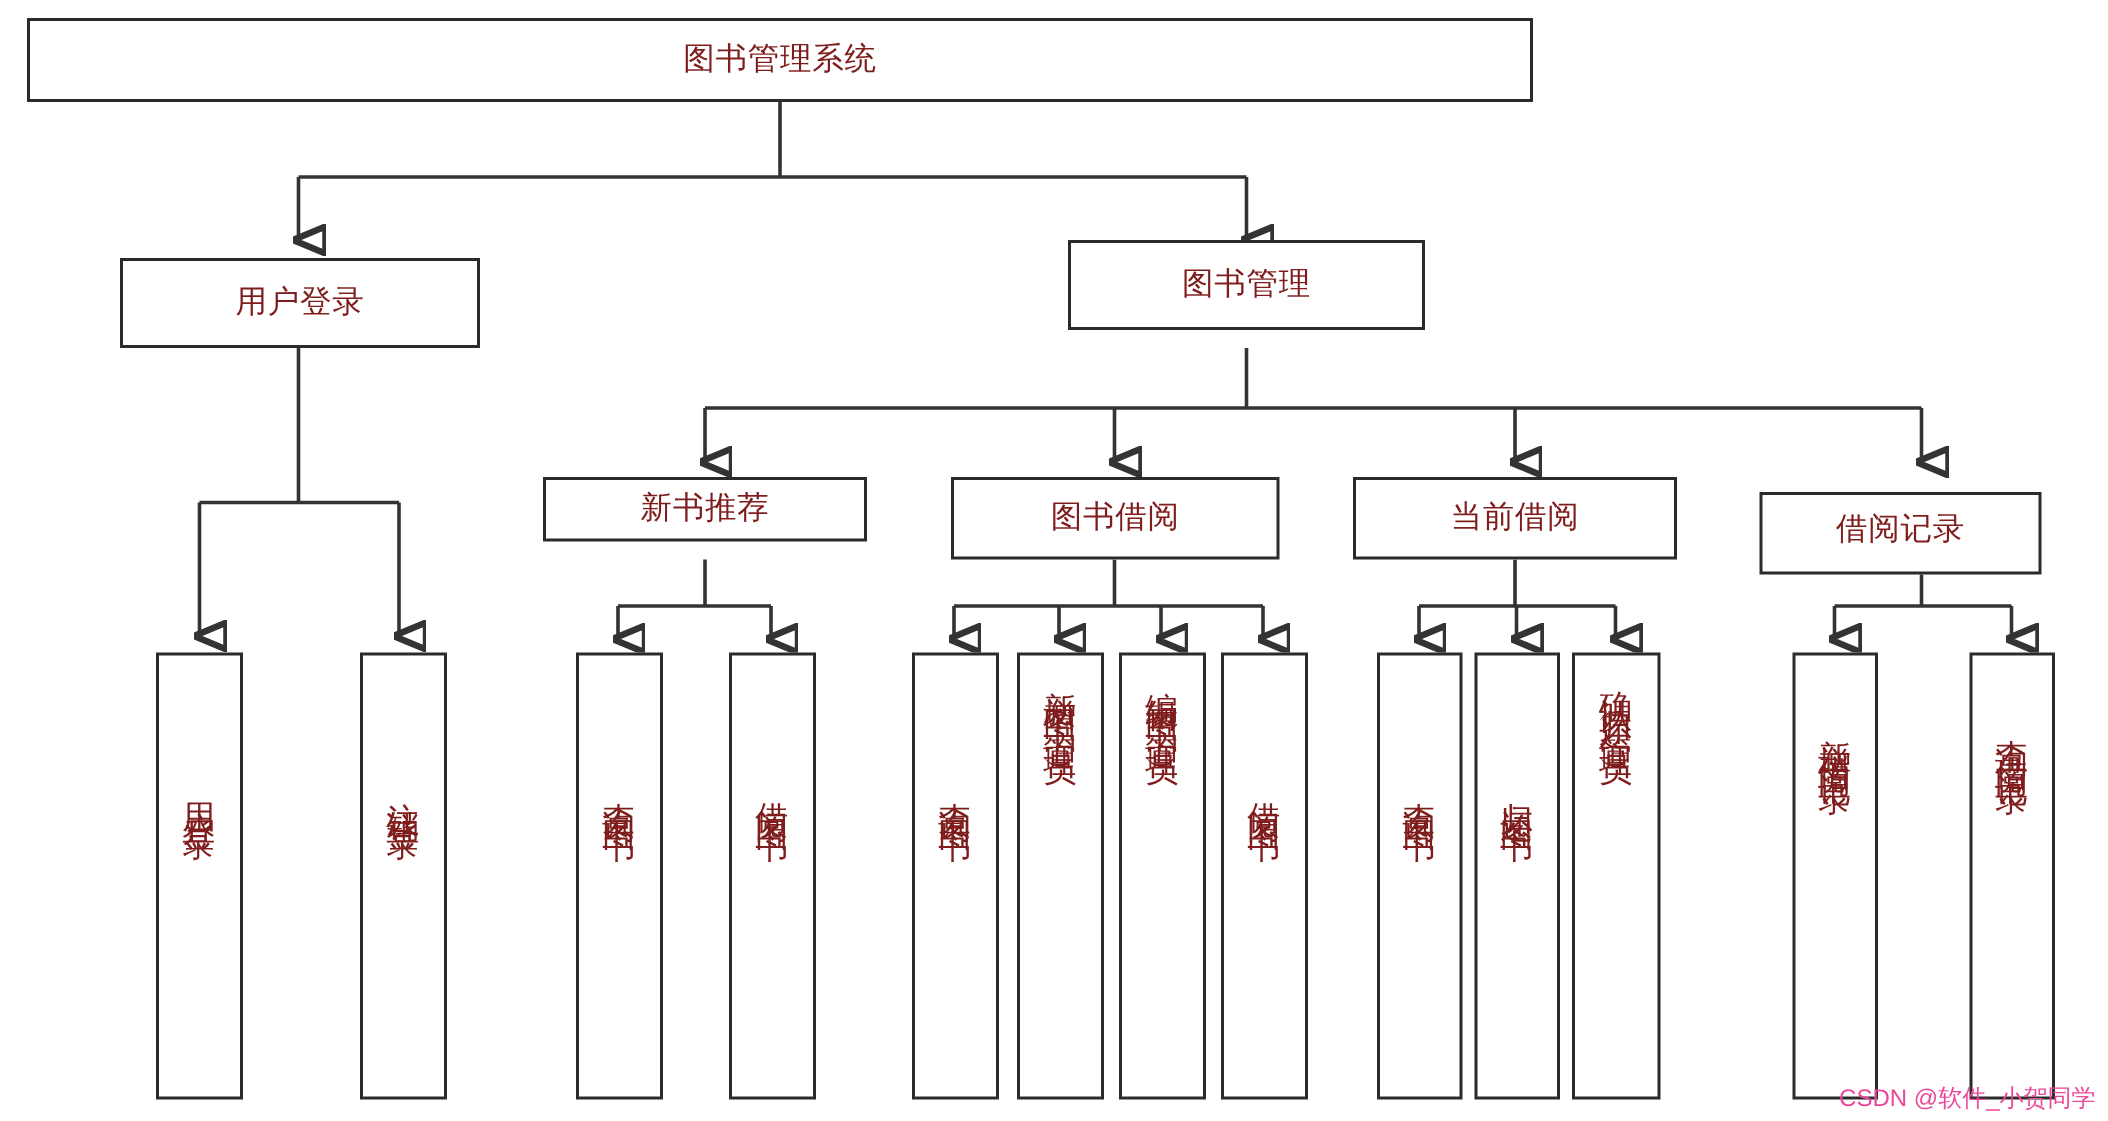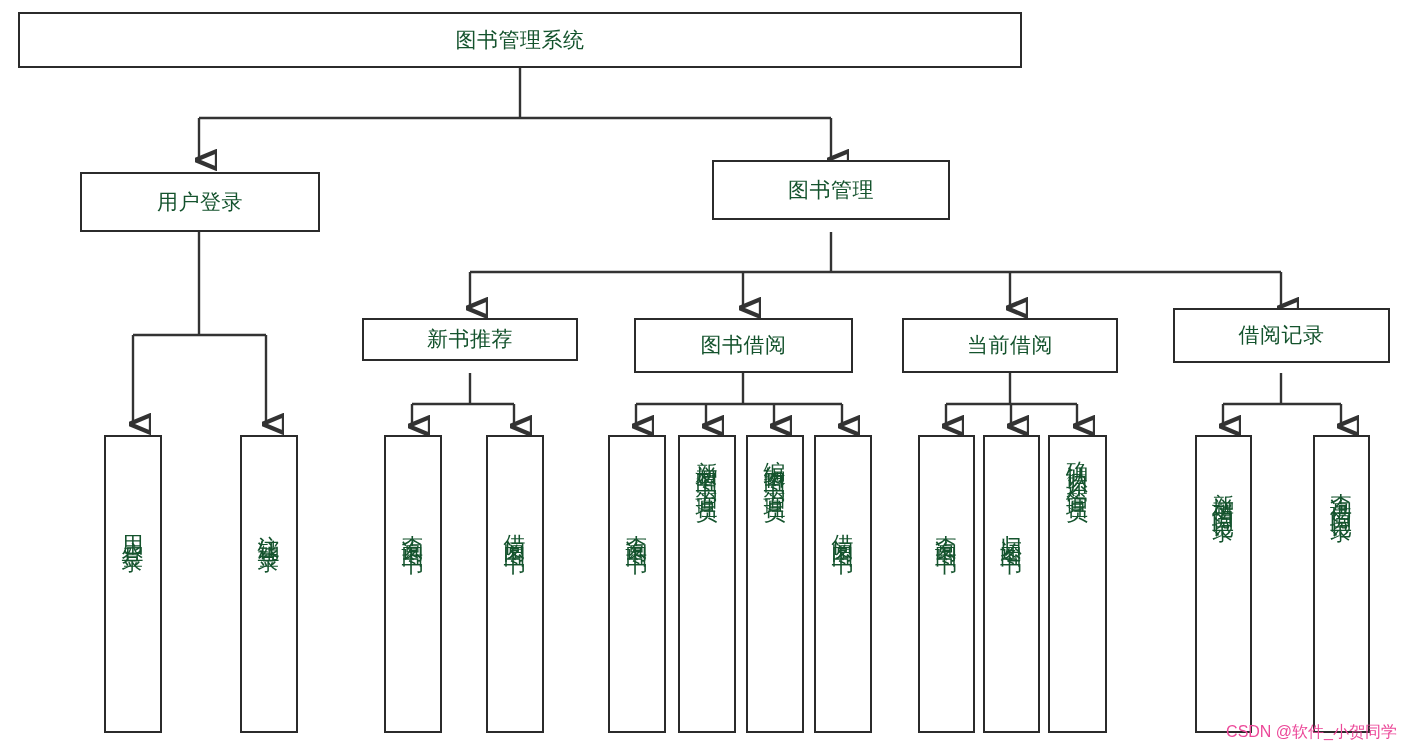--- a/index.html
+++ b/index.html
@@ -10,21 +10,21 @@
   }
   #diagram{position:absolute;left:0;top:0;width:1405px;height:747px;}
   .node{
     position:absolute;
     box-sizing:border-box;
     background:#ffffff;
     border:2px solid #2b2b2b;
     display:flex;
     align-items:center;
     justify-content:center;
-    color:#14532d;
+    color:#7f1d1d;
     z-index:3;
   }
   .node .lbl{
     display:block;
     text-align:center;
     line-height:1.18;
     white-space:nowrap;
   }
   
   .node.horiz .lbl{
@@ -130,21 +130,21 @@
 
   <div class="node horiz" style="left:362px;top:318px;width:216px;height:43px;">
     <span class="lbl">新书推荐</span>
   </div>
   <div class="node horiz" style="left:902px;top:318px;width:216px;height:55px;">
     <span class="lbl">当前借阅</span>
   </div>
   <div class="node horiz" style="left:634px;top:318px;width:219px;height:55px;">
     <span class="lbl">图书借阅</span>
   </div>
-  <div class="node horiz" style="left:1173px;top:308px;width:217px;height:55px;">
+  <div class="node horiz" style="left:1173px;top:328px;width:188px;height:55px;font-family:Liberation Mono, monospace;">
     <span class="lbl">借阅记录</span>
   </div>
 
   <div class="node vert" style="left:104px;top:435px;width:58px;height:298px;padding-top:80px;">
     <span class="lbl">用户登录</span>
   </div>
   <div class="node vert" style="left:240px;top:435px;width:58px;height:298px;padding-top:80px;">
     <span class="lbl">注销登录</span>
   </div>
 

